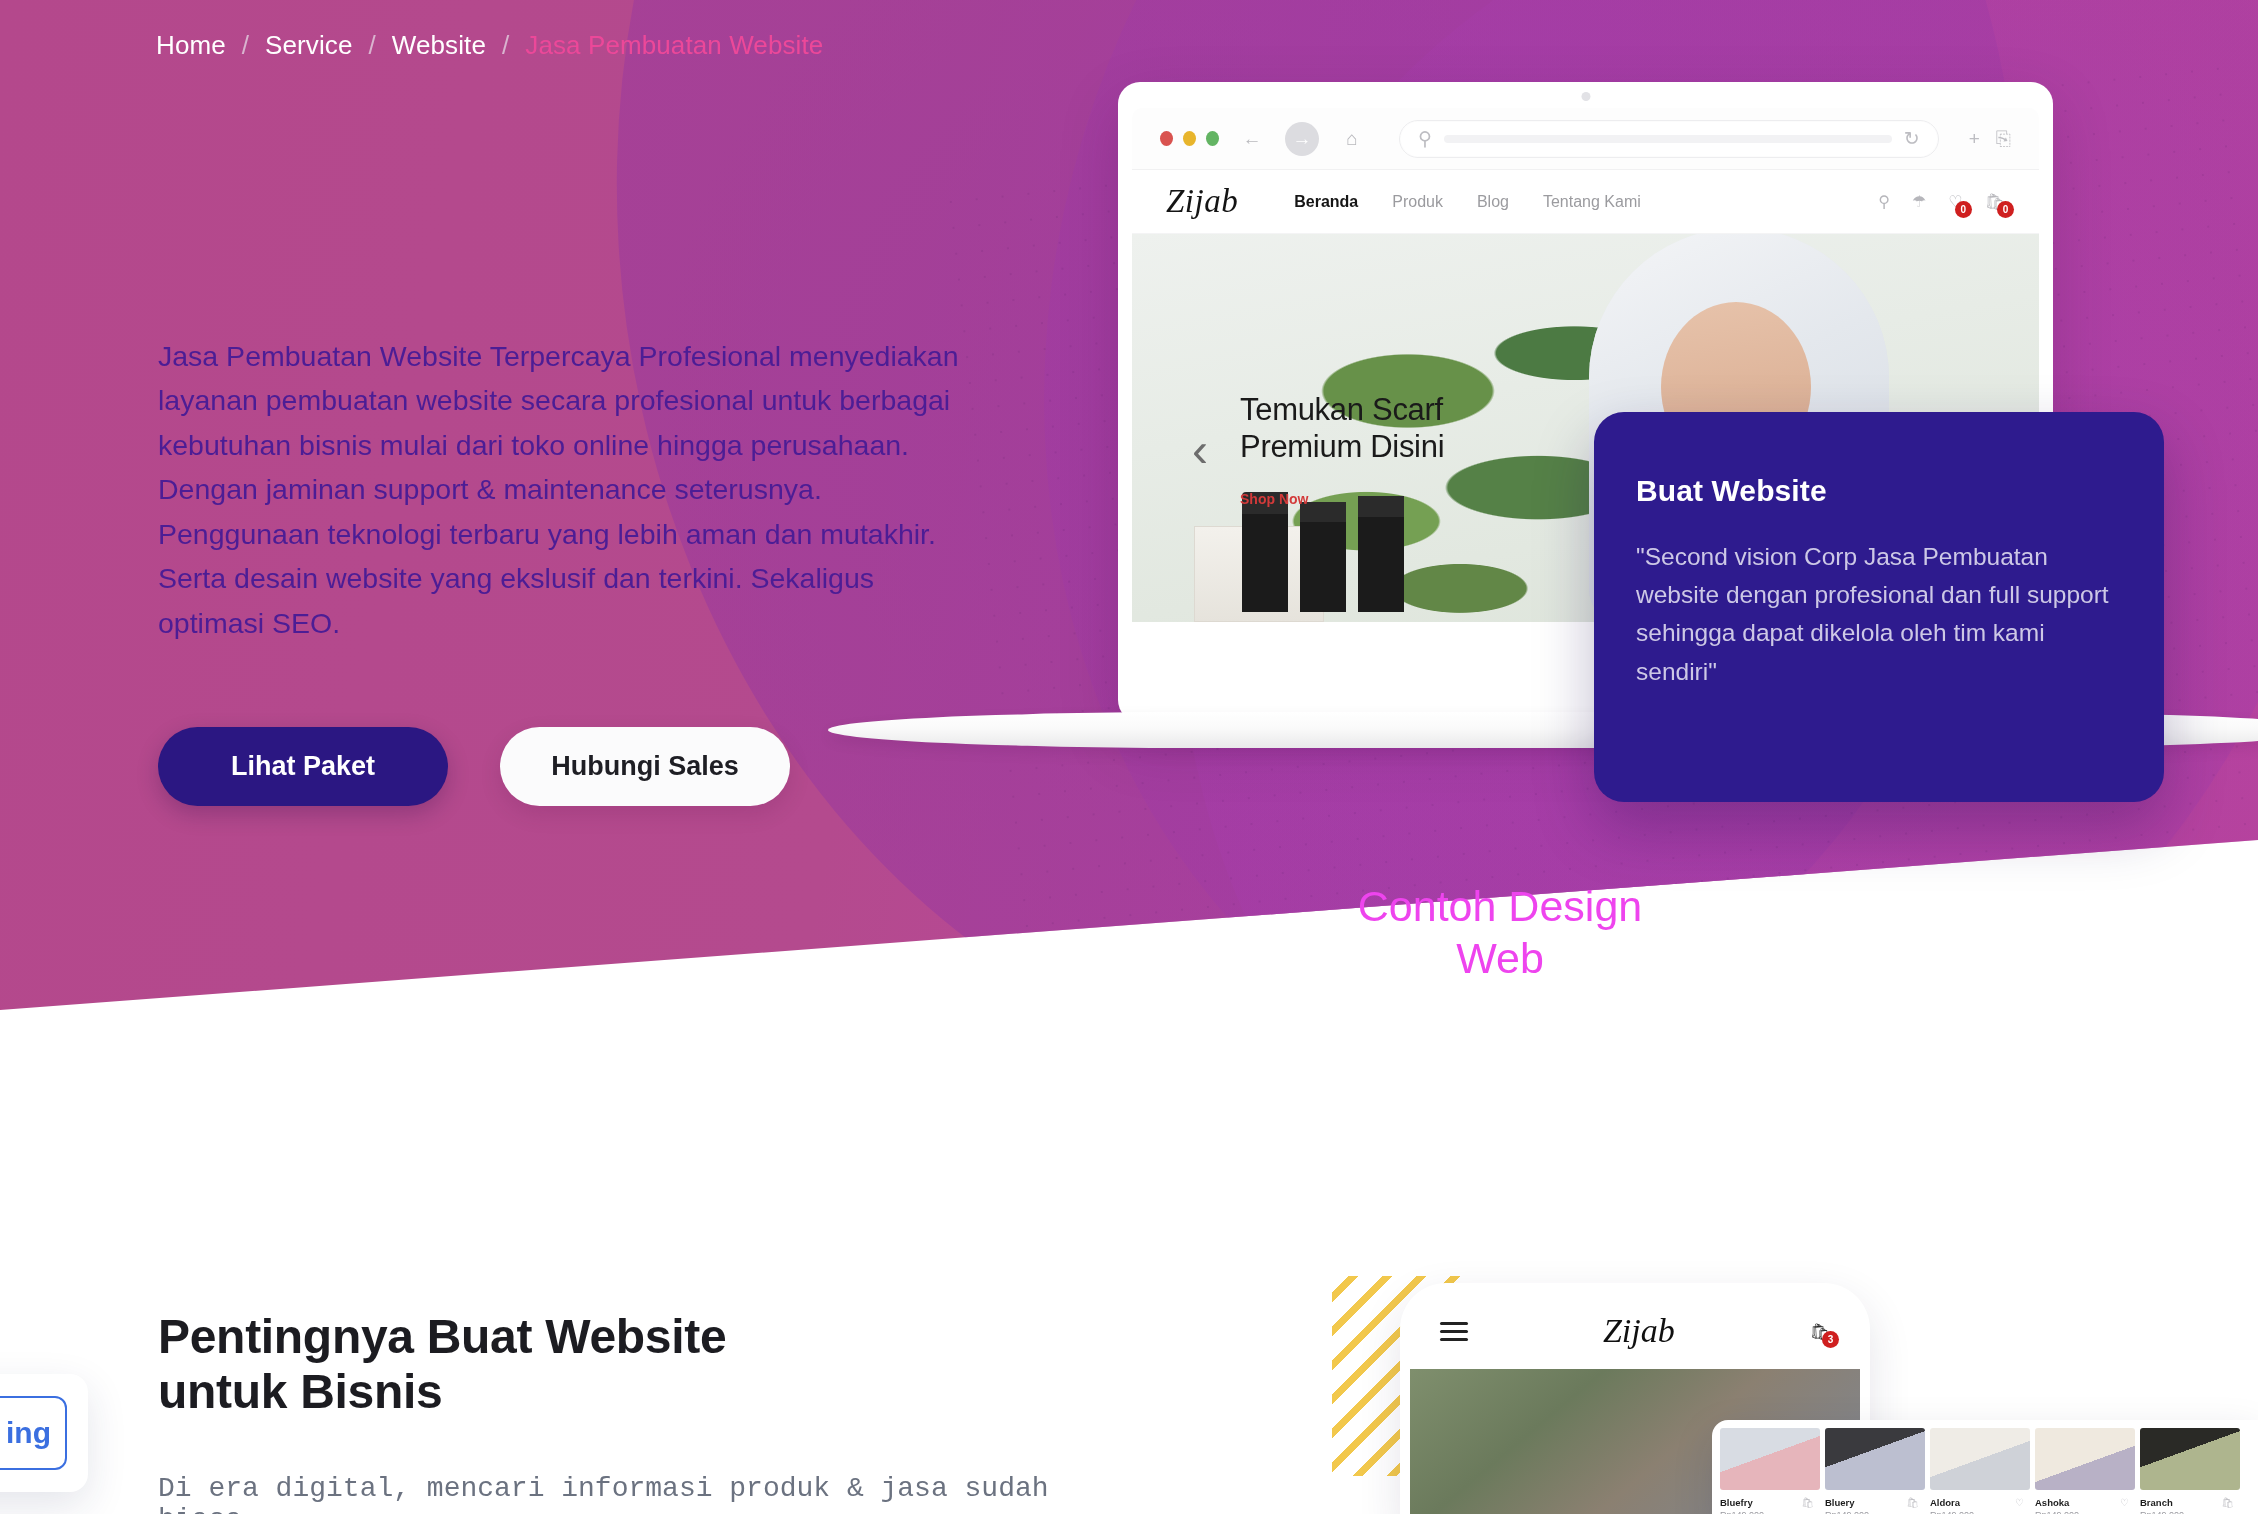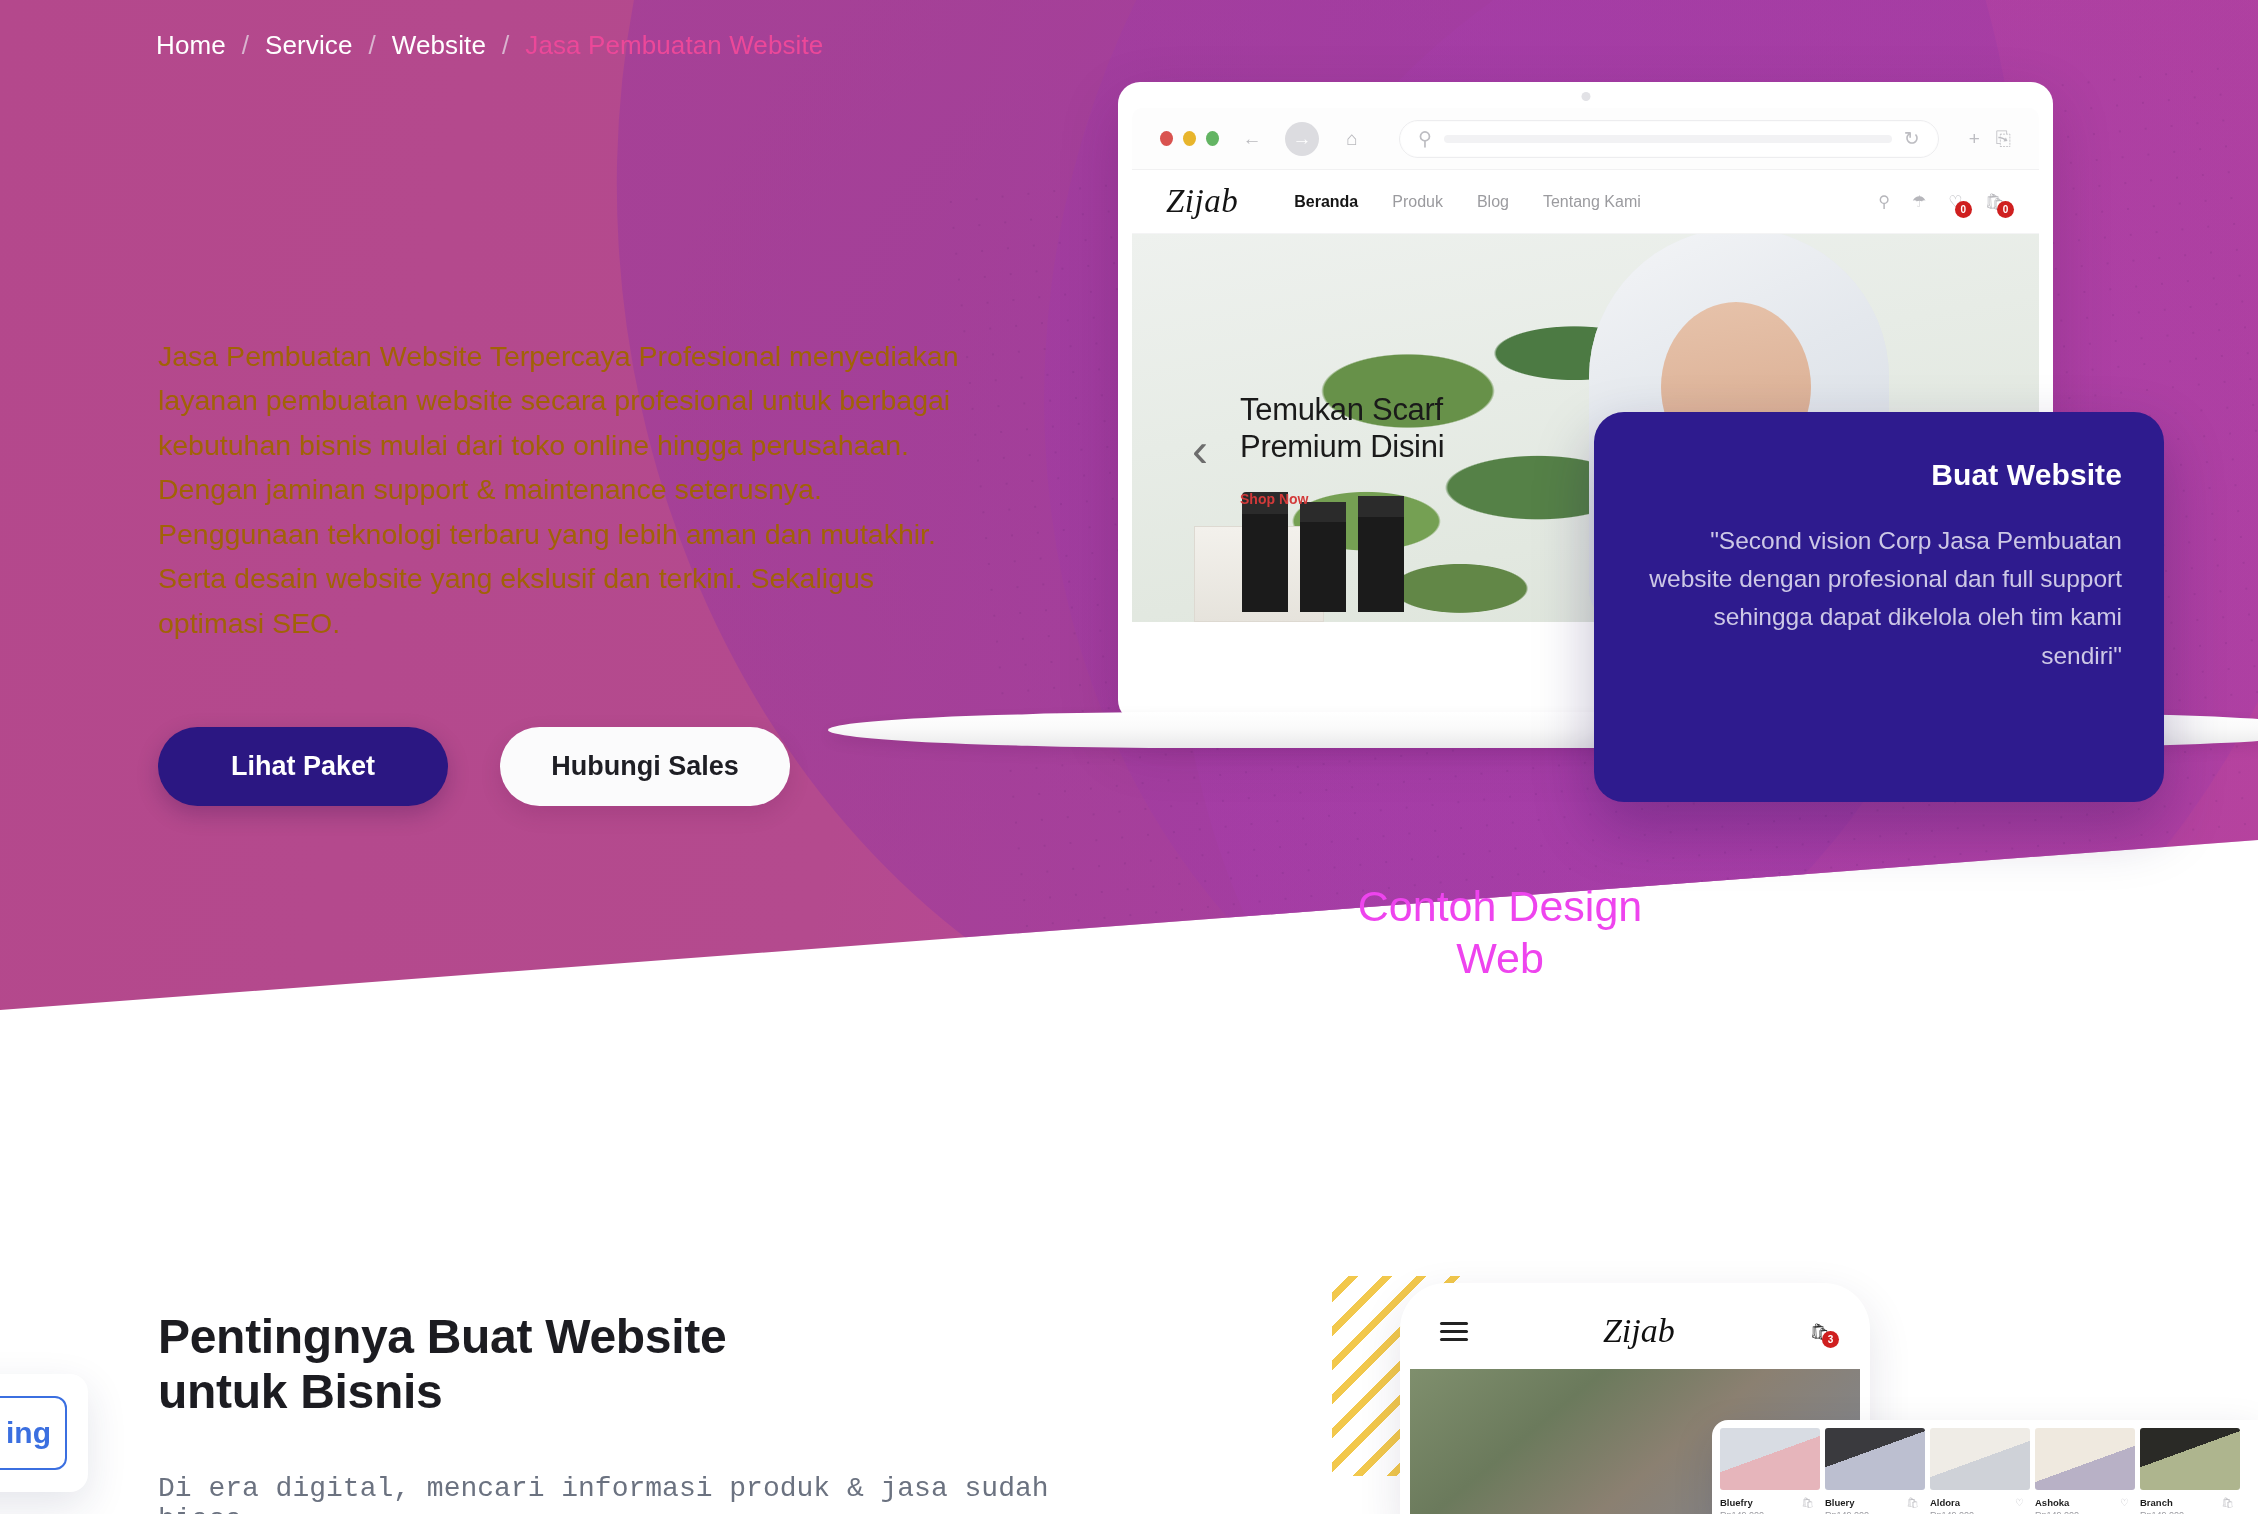--- a/index.html
+++ b/index.html
@@ -66,21 +66,21 @@
   .caret {
     display: inline-block;
     width: 6px; height: 56px;
     background: #3b2d9b;
     vertical-align: -8px;
     margin-left: 16px;
   }
   .hero-desc {
     position: absolute; left: 158px; top: 334px;
     width: 810px;
-    font-size: 28.5px; color: #a16207; line-height: 1.56;
+    font-size: 28.5px; color: #4c1d95; line-height: 1.56;
   }
   .hero-actions {
     position: absolute; left: 158px; top: 727px;
     display: flex; align-items: center; gap: 52px;
   }
   .btn {
     border: none; cursor: pointer;
     font-family: "Liberation Sans", sans-serif;
     font-size: 27px; font-weight: bold;
     border-radius: 46px;
@@ -211,24 +211,23 @@
     position:absolute; left: 60px; top: 192px;
     font-size: 48px; color:#6d6d6d; font-weight: 100; line-height:1;
   }
 
   
   .testi {
     position: absolute; left: 1594px; top: 412px;
     width: 570px; height: 390px;
     background: #2e1b8e;
     border-radius: 30px;
-    padding: 46px 42px;
+    padding: 62px 42px;
     box-shadow: 0 26px 60px rgba(30,10,80,.28);
     color:#fff;
-    text-align:right;
   }
   .testi-title { font-size: 30px; font-weight: bold; letter-spacing:.1px; }
   .testi-quote { margin-top: 30px; font-size: 24.5px; line-height:1.56; color:#cdc8e6; }
   .testi-person { position:absolute; left: 42px; bottom: 40px; display:flex; align-items:center; gap: 20px; }
   .testi-avatar {
     width: 50px; height: 50px; border-radius: 50%;
     background: radial-gradient(circle at 50% 62%, #e9e4dd 0 36%, #b9ada0 37% 62%, #8d8275 63% 100%);
     flex: none;
   }
   .testi-name { font-size: 24px; font-weight: bold; line-height:1.18; }

